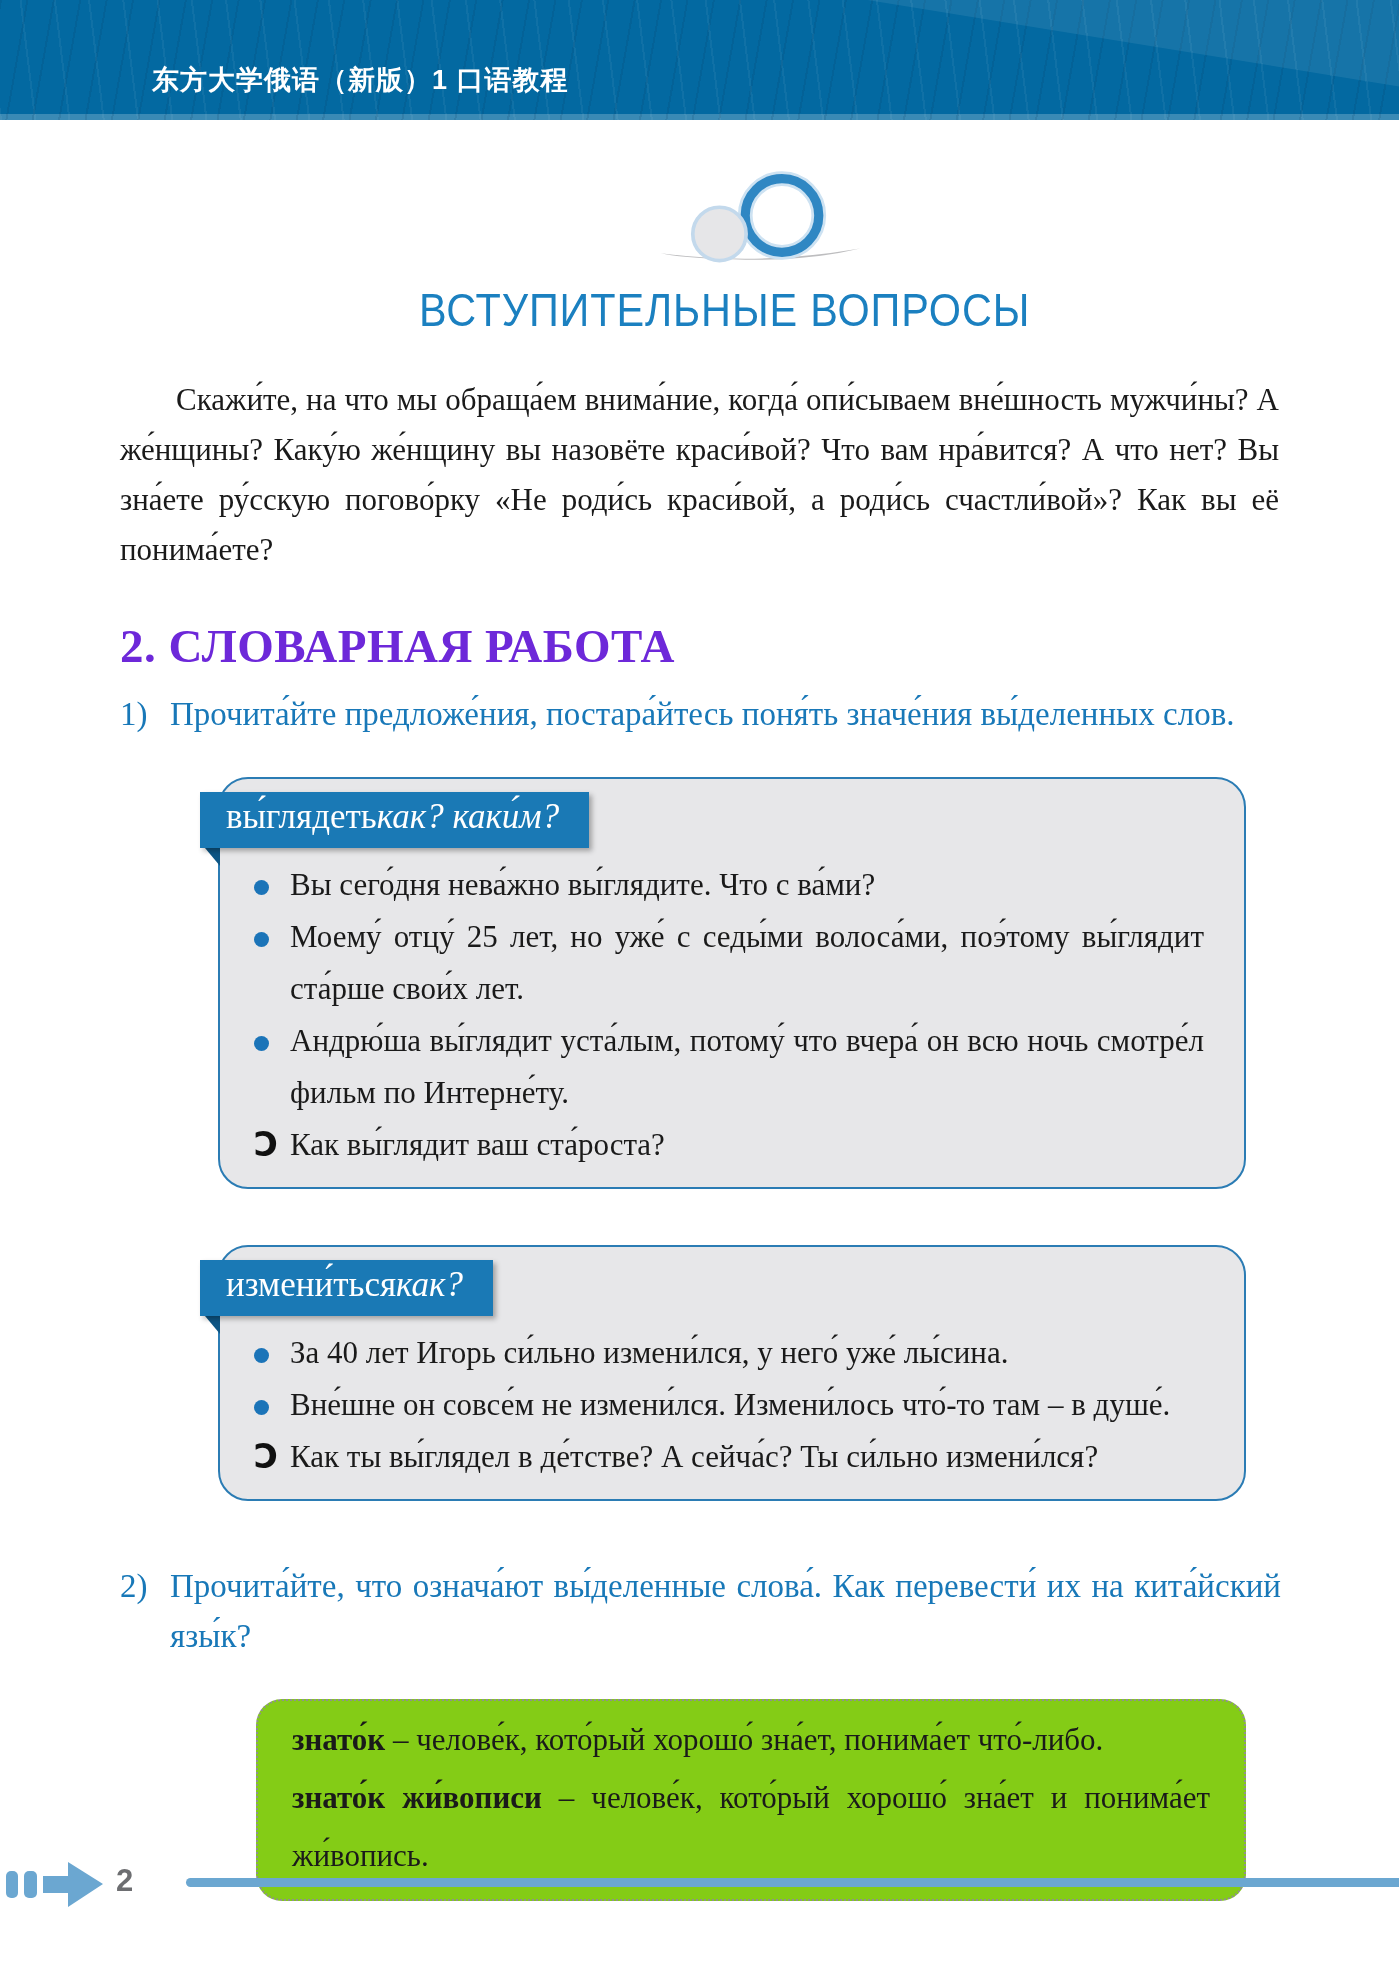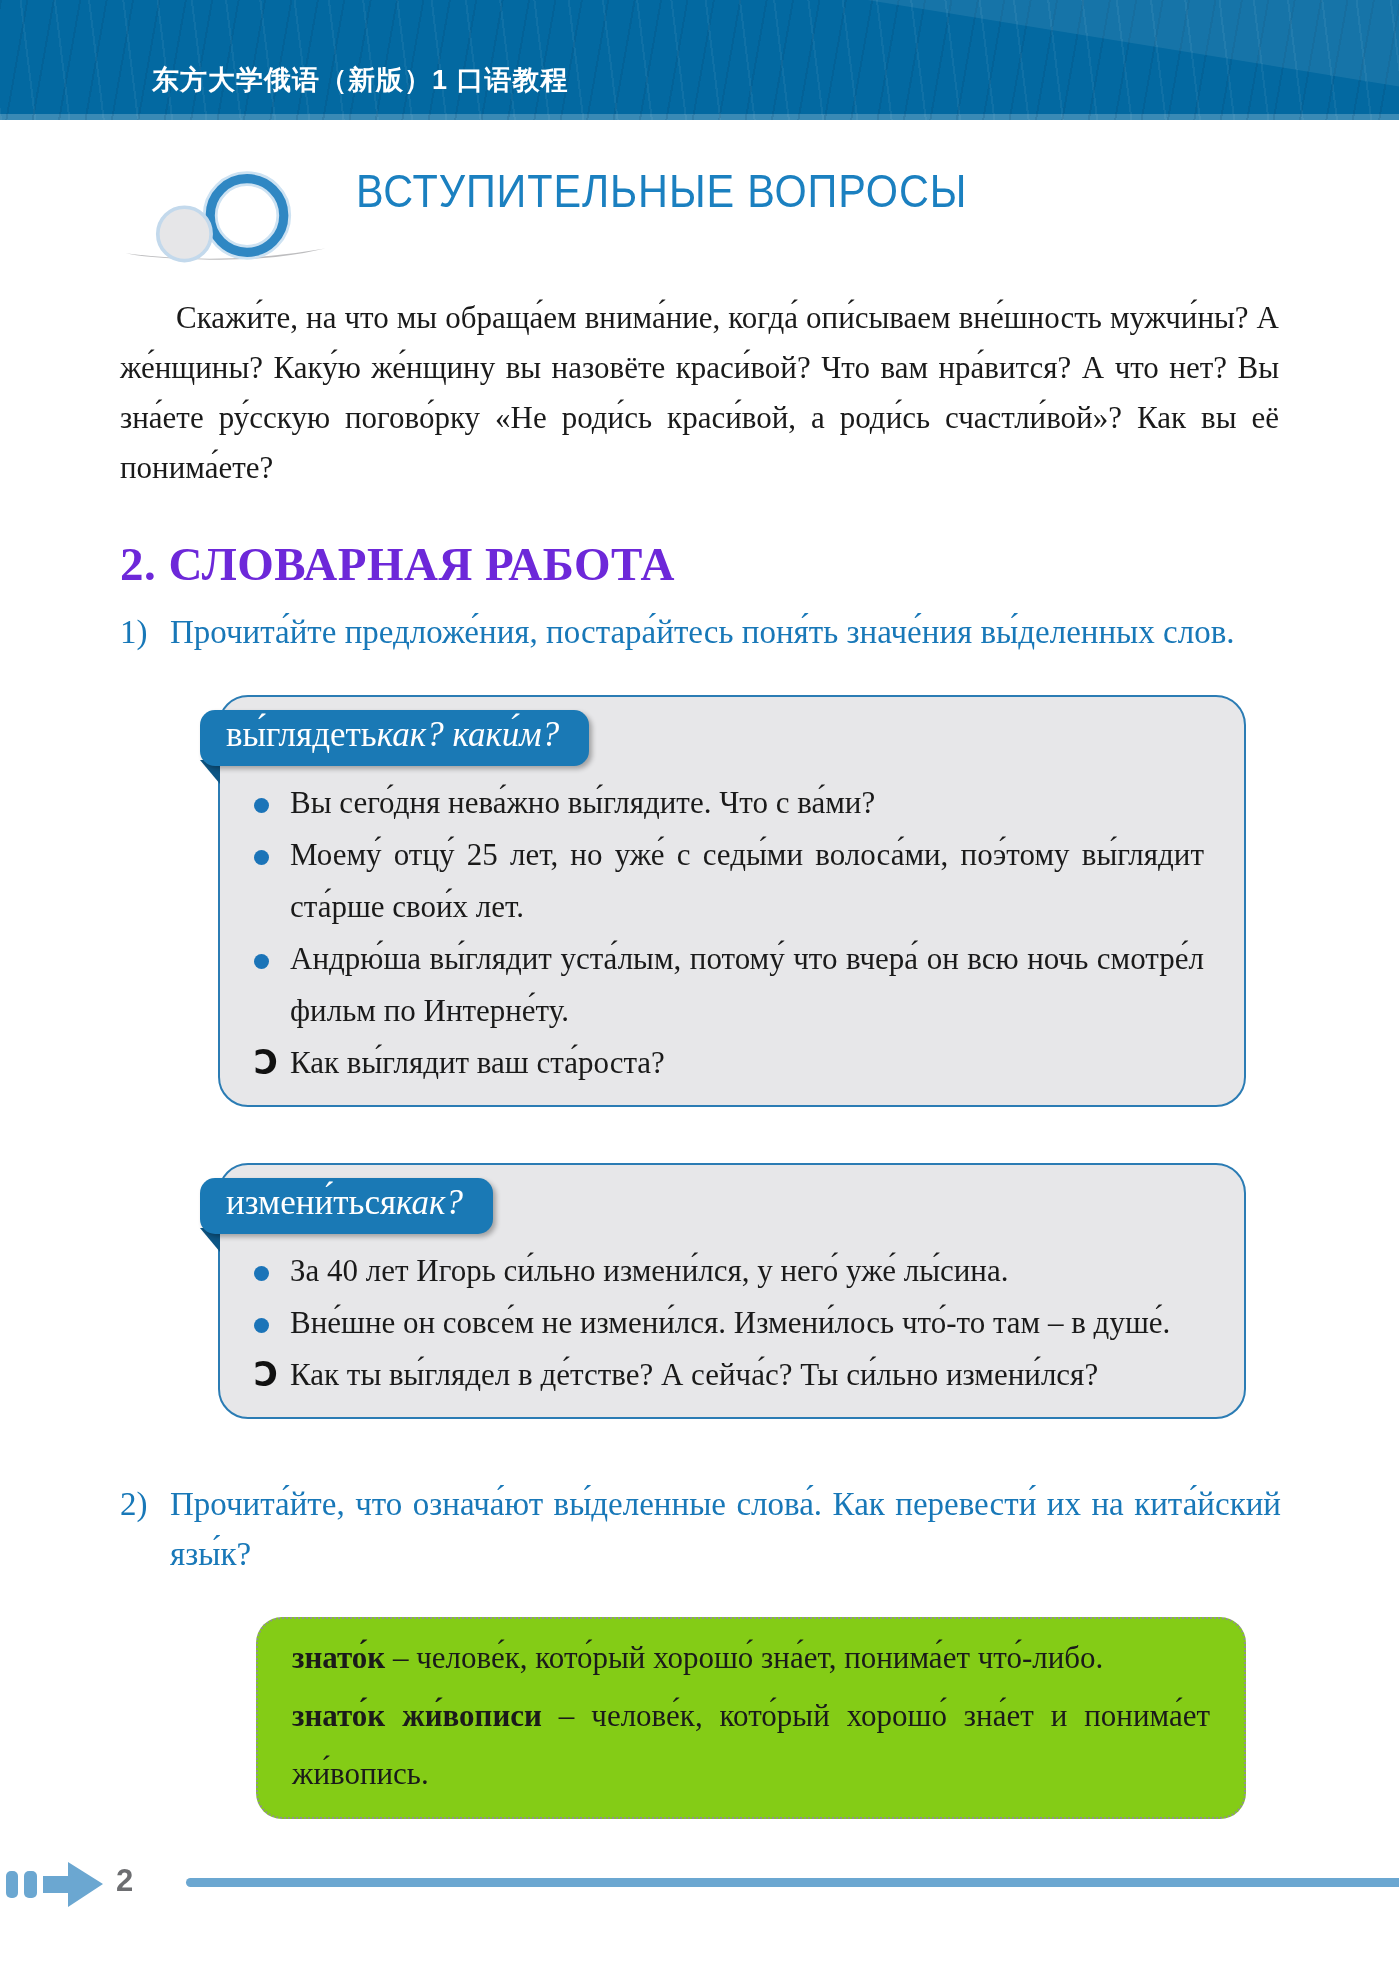--- a/index.html
+++ b/index.html
@@ -22,21 +22,21 @@
     content:"";position:absolute;inset:0;
     background:rgba(255,255,255,.08);
     clip-path:polygon(38% 0, 100% 0, 100% 72%, 62% 0);
   }
   .header-title{
     position:absolute;left:152px;bottom:22px;z-index:2;
     color:#ffffff;font-family:"Liberation Sans",sans-serif;font-weight:bold;
     font-size:27px;letter-spacing:1px;
   }
   
-  .section-head{display:flex;align-items:flex-start;margin:44px 0 0 118px;gap:26px;}
+  .section-head{display:flex;align-items:center;margin:44px 0 0 118px;gap:16px;flex-direction:column;}
   .section-icon{flex:none;line-height:0;}
   .section-title{
     color:#1b80c0;font-family:"Liberation Sans",sans-serif;font-size:46px;
     transform:scaleX(.9);transform-origin:left bottom;white-space:nowrap;
     margin-bottom:12px;letter-spacing:1px;
   }
   
   .intro-para{
     margin:26px 120px 0 120px;font-size:31px;line-height:50px;
     text-align:justify;text-indent:56px;
@@ -54,21 +54,20 @@
     position:relative;margin-left:218px;width:1028px;box-sizing:border-box;
     background:#e7e7e9;border:2px solid #2b7cb4;border-radius:30px;
   }
   .box1{margin-top:38px;}
   .box2{margin-top:56px;}
   .tab{
     position:absolute;left:-20px;top:13px;height:50px;z-index:2;
     background:#1a79b5;color:#ffffff;font-size:35px;
     display:inline-flex;align-items:center;padding:0 30px 6px 26px;
     box-shadow:3px 3px 5px rgba(0,0,0,.3);
-    border-radius:15px;
   }
   .tab .tab-italic{font-style:italic;}
   .tab-fold{
     position:absolute;left:-20px;top:63px;width:20px;height:24px;z-index:1;
     background:#0d5685;clip-path:polygon(0 0,100% 0,100% 100%);
   }
   .box-list{margin:0;padding:80px 40px 16px 34px;list-style:none;font-size:31px;}
   .box-item{display:flex;line-height:52px;text-align:justify;}
   .marker{flex:none;width:36px;}
   .marker .dot{

